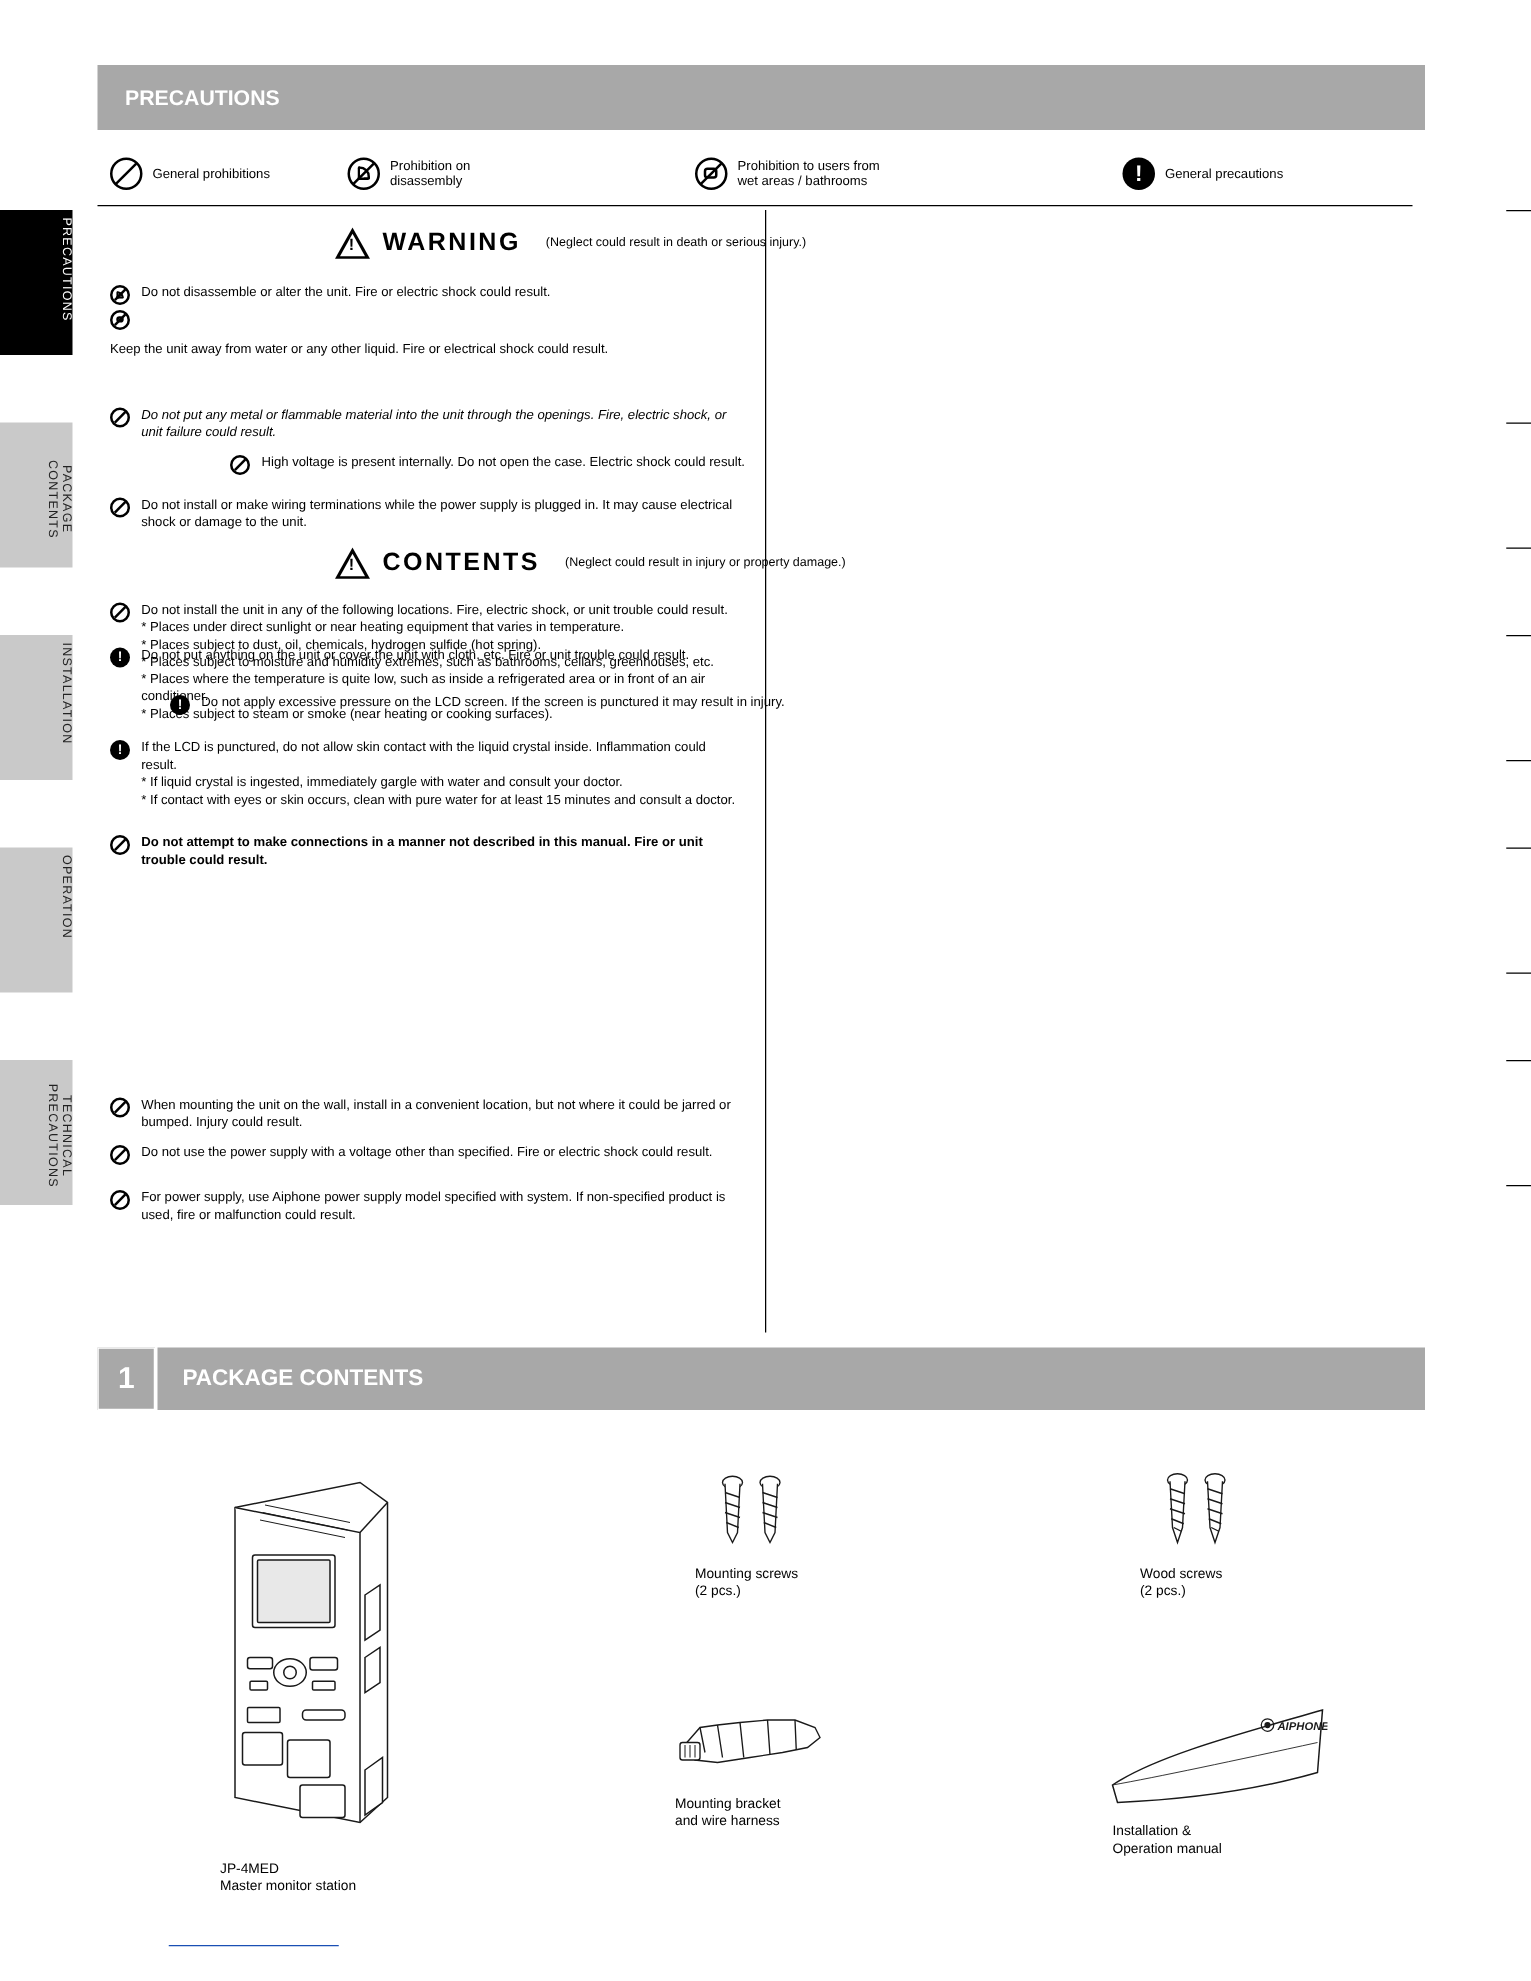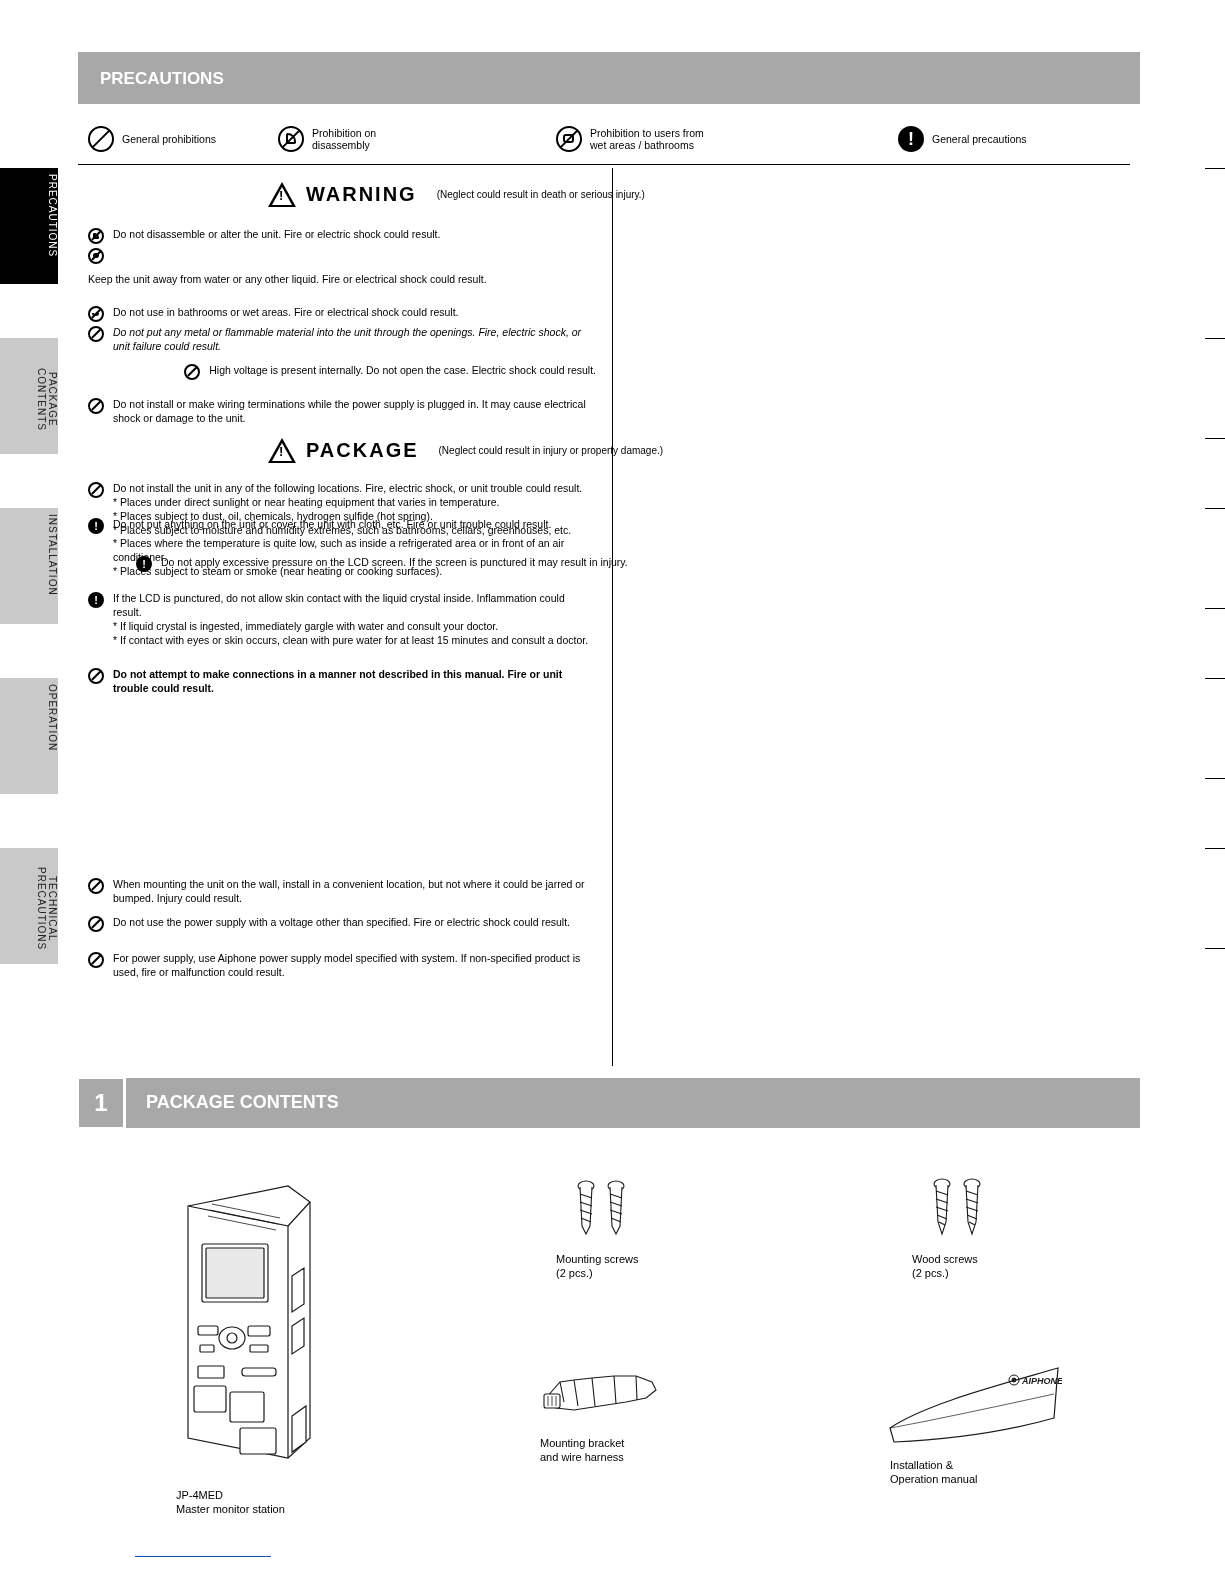--- a/index.html
+++ b/index.html
@@ -352,40 +352,36 @@
   </div>
 
   <div class="bullet" style="left:88px; top:228px; width:508px;">
     <span class="ic ic-prohibit ic-disassemble" style="width:16px;height:16px;"></span>
     <span class="bullet-text">Do not disassemble or alter the unit. Fire or electric shock could result.</span>
   </div>
   <div class="bullet" style="left:88px; top:248px; width:508px;flex-direction:column;">
     <span class="ic ic-prohibit ic-wet" style="width:16px;height:16px;"></span>
     <span class="bullet-text">Keep the unit away from water or any other liquid. Fire or electrical shock could result.</span>
   </div>
-  <div class="bullet" style="left:88px; top:306px; width:508px;">
-    <span class="ic ic-prohibit ic-nobath" style="width:16px;height:16px;"></span>
-    <span class="bullet-text">Do not use in bathrooms or wet areas. Fire or electrical shock could result.</span>
-  </div>
   <div class="bullet" style="left:88px; top:326px; width:508px;font-style:italic;">
     <span class="ic ic-prohibit" style="width:16px;height:16px;"></span>
     <span class="bullet-text">Do not put any metal or flammable material into the unit through the openings. Fire, electric shock, or unit failure could result.</span>
   </div>
   <div class="bullet" style="left:88px; top:364px; width:508px;justify-content:flex-end;">
     <span class="ic ic-prohibit" style="width:16px;height:16px;"></span>
     <span class="bullet-text">High voltage is present internally. Do not open the case. Electric shock could result.</span>
   </div>
   <div class="bullet" style="left:88px; top:398px; width:508px;">
     <span class="ic ic-prohibit" style="width:16px;height:16px;"></span>
     <span class="bullet-text">Do not install or make wiring terminations while the power supply is plugged in. It may cause electrical shock or damage to the unit.</span>
   </div>
 
   <div class="sev-head" style="left:268px; top:438px;">
     <span class="ic ic-warn-tri"></span>
-    <span class="sev-word">PACKAGE</span>
+    <span class="sev-word">CONTENTS</span>
     <span class="sev-sub">(Neglect could result in injury or property damage.)</span>
   </div>
 
   <div class="bullet" style="left:88px; top:482px; width:508px;">
     <span class="ic ic-prohibit" style="width:16px;height:16px;"></span>
     <span class="bullet-text">Do not install the unit in any of the following locations. Fire, electric shock, or unit trouble could result.
   * Places under direct sunlight or near heating equipment that varies in temperature.
   * Places subject to dust, oil, chemicals, hydrogen sulfide (hot spring).
   * Places subject to moisture and humidity extremes, such as bathrooms, cellars, greenhouses, etc.
   * Places where the temperature is quite low, such as inside a refrigerated area or in front of an air conditioner.

